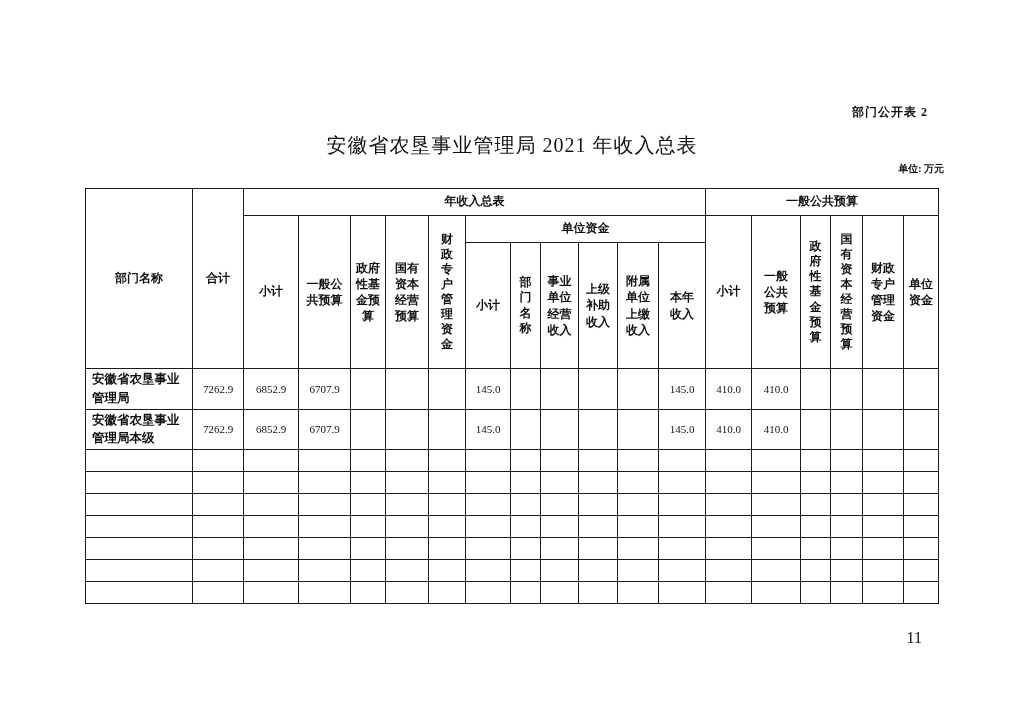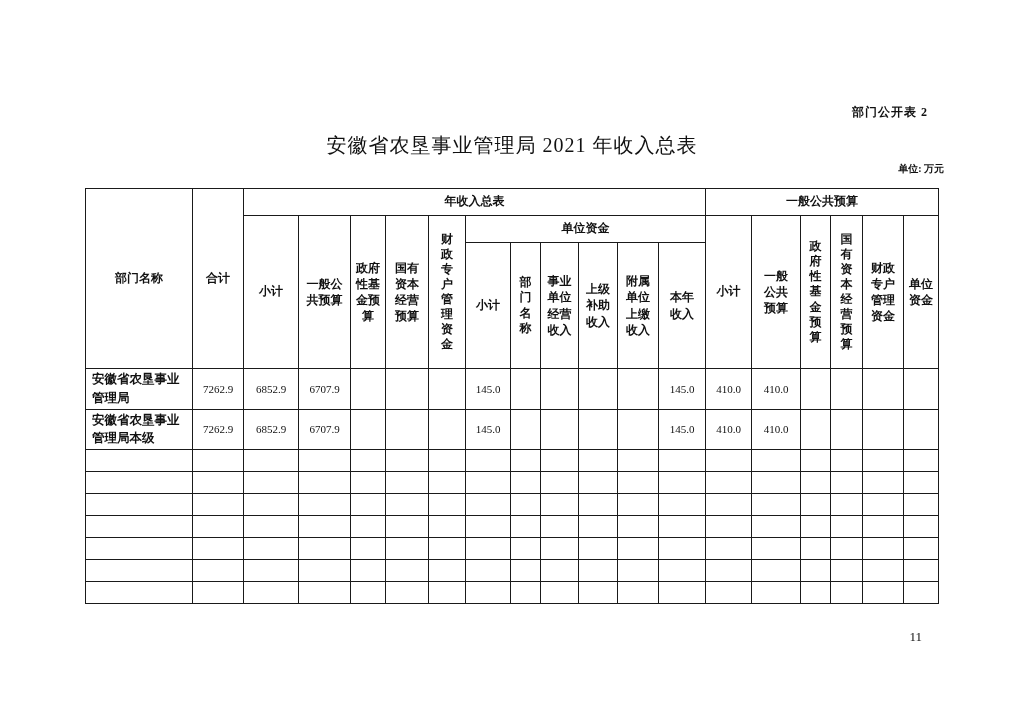--- a/index.html
+++ b/index.html
@@ -25,21 +25,21 @@
     letter-spacing: 1px;
   }
   .unit-note {
     position: absolute;
     top: 162px; right: 80px;
     font-size: 10px; font-weight: bold;
   }
   .page-number {
     position: absolute;
     top: 629px; right: 102px;
-    font-size: 13px;
+    font-size: 16px;
   }
   table.income-table {
     position: absolute;
     top: 188px; left: 85px;
     width: 853px;
     border-collapse: collapse;
     table-layout: fixed;
     border: 1.5px solid #1a1a1a;
   }
   .income-table th, .income-table td {

